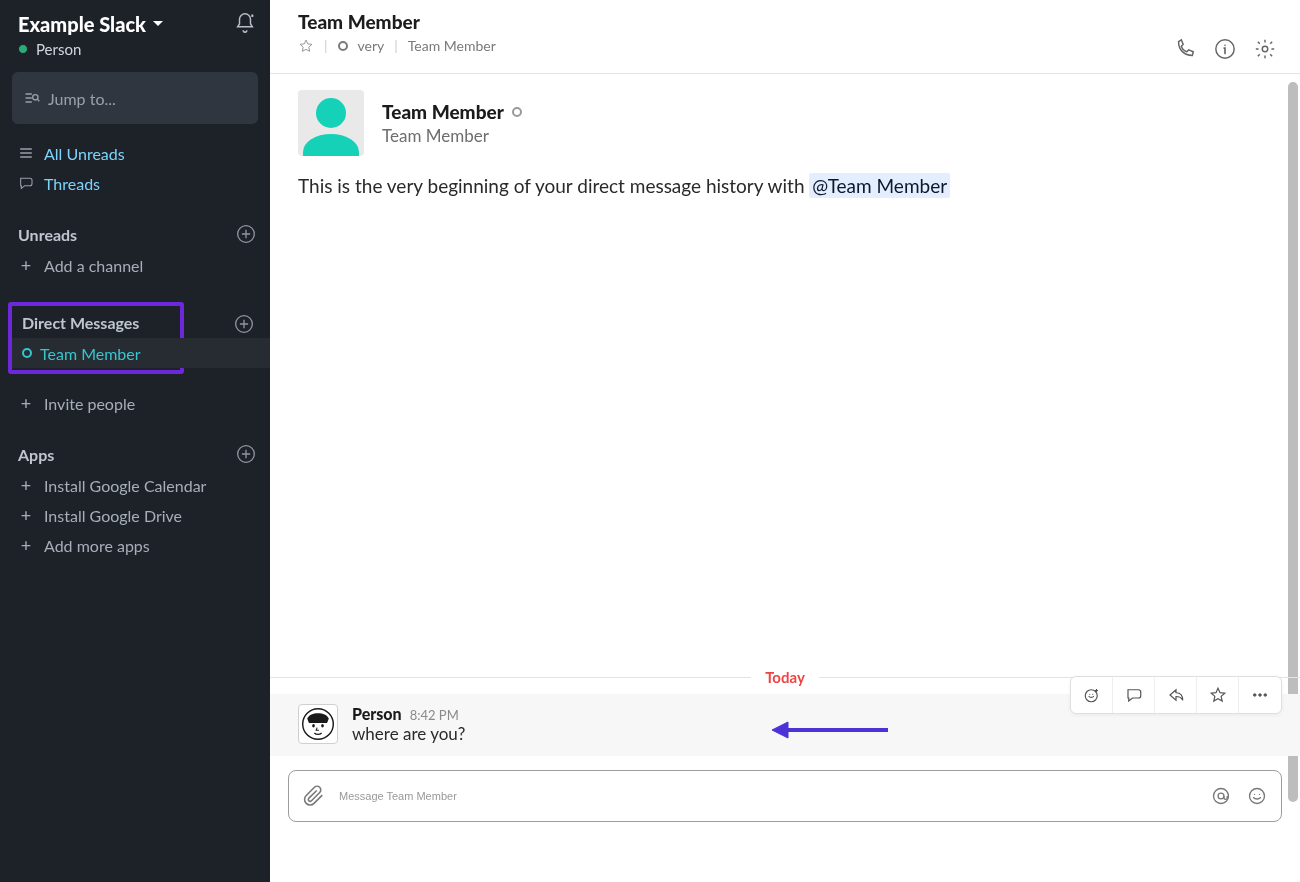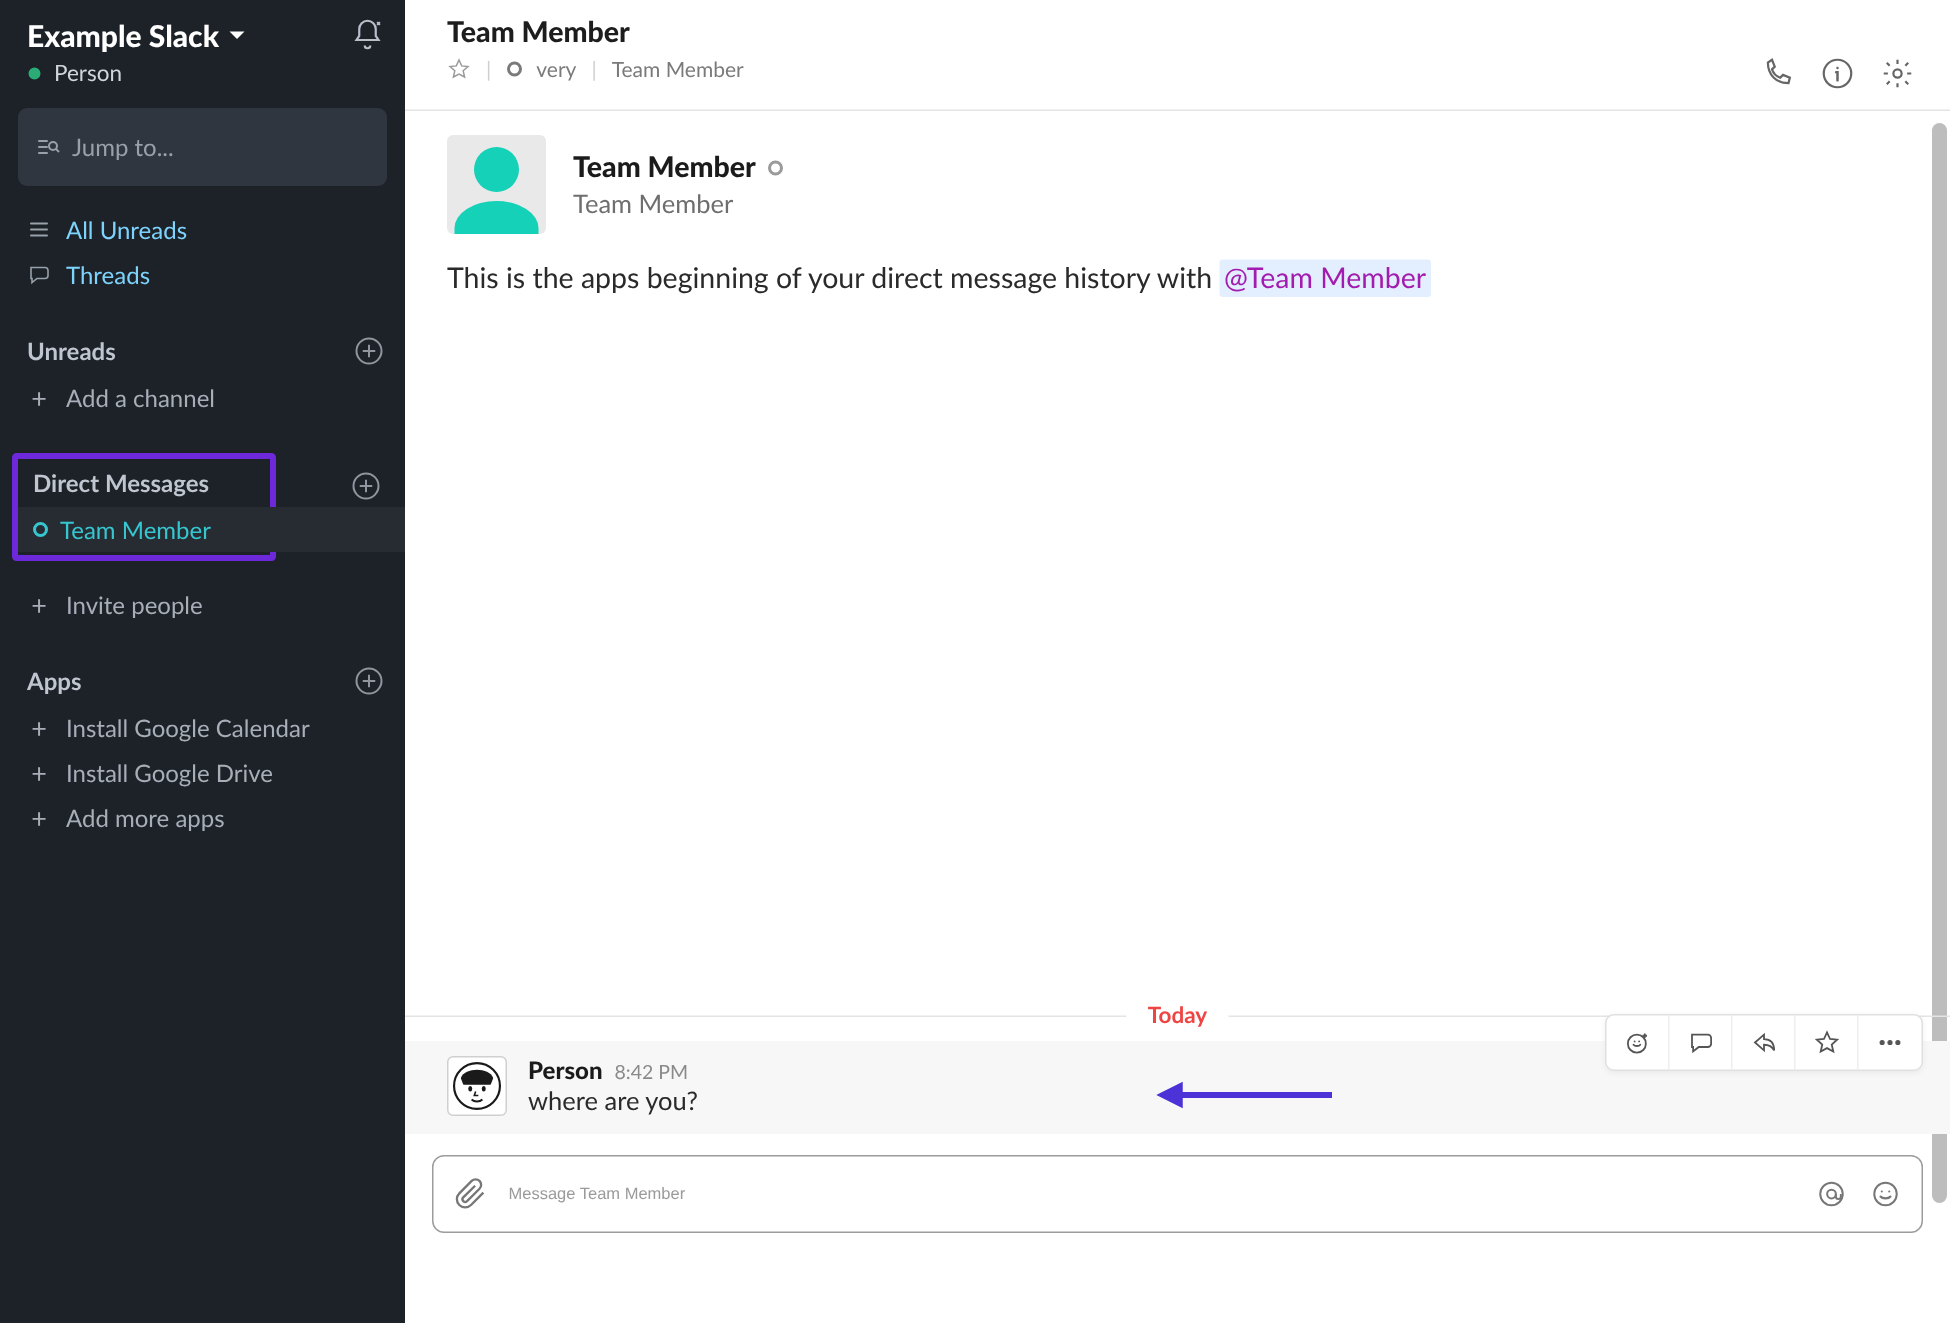--- a/index.html
+++ b/index.html
@@ -47,21 +47,21 @@
 
   .intro { padding:16px 24px 0 28px; }
   .intro-row { display:flex; gap:18px; align-items:center; }
   .avatar-big { width:66px; height:66px; border-radius:4px; background:#e9e9e9; position:relative; overflow:hidden; }
   .avatar-big::before { content:""; position:absolute; top:8px; left:50%; transform:translateX(-50%); width:30px; height:30px; border-radius:50%; background:#14d1b8; }
   .avatar-big::after { content:""; position:absolute; bottom:-14px; left:50%; transform:translateX(-50%); width:56px; height:36px; border-radius:50% 50% 0 0; background:#14d1b8; }
   .intro-name { font-size:19px; font-weight:900; color:#1b1b1b; display:flex; align-items:center; gap:8px; }
   .intro-name .away-ring { width:10px; height:10px; border:2px solid #9a9a9a; border-radius:50%; }
   .intro-sub { font-size:17px; color:#6e6e6e; margin-top:2px; }
   .intro-text { margin-top:18px; font-size:19px; color:#2a2a2a; }
-  .mention { background:#e3efff; color:#a21caf; padding:1px 3px; border-radius:2px; cursor:pointer; }
+  .mention { background:#e3efff; color:#0f172a; padding:1px 3px; border-radius:2px; cursor:pointer; }
 
   .divider { position:relative; text-align:center; margin-top:470px; }
   .divider::before { content:""; position:absolute; left:0; right:0; top:50%; height:1px; background:#e4e4e4; }
   .divider span { position:relative; background:#fff; padding:0 14px; font-size:15px; font-weight:700; color:#ef4444; }
 
   .msg { background:#f7f7f7; padding:10px 24px 12px 28px; display:flex; gap:14px; position:relative; margin-top:8px; }
   .msg-av { width:40px; height:40px; border-radius:4px; background:#fff; border:1px solid #d0d0d0; display:flex; align-items:center; justify-content:center; overflow:hidden; }
   .msg-av svg { width:36px; height:36px; }
   .msg-head { display:flex; gap:8px; align-items:baseline; }
   .msg-name { font-weight:900; color:#1b1b1b; font-size:16px; }
@@ -218,21 +218,21 @@
       <div class="avatar-big"></div>
       <div>
         <div class="intro-name">
           <span>Team Member</span>
           <span class="away-ring"></span>
         </div>
         <div class="intro-sub">Team Member</div>
       </div>
     </div>
     <div class="intro-text">
-      <span>This is the apps beginning of your direct message history with </span><span class="mention">@Team Member</span>
+      <span>This is the very beginning of your direct message history with </span><span class="mention">@Team Member</span>
     </div>
   </div>
 
   <div class="divider">
     <span>Today</span>
   </div>
 
   <div class="msg">
     <div class="msg-actions">
       <div>

